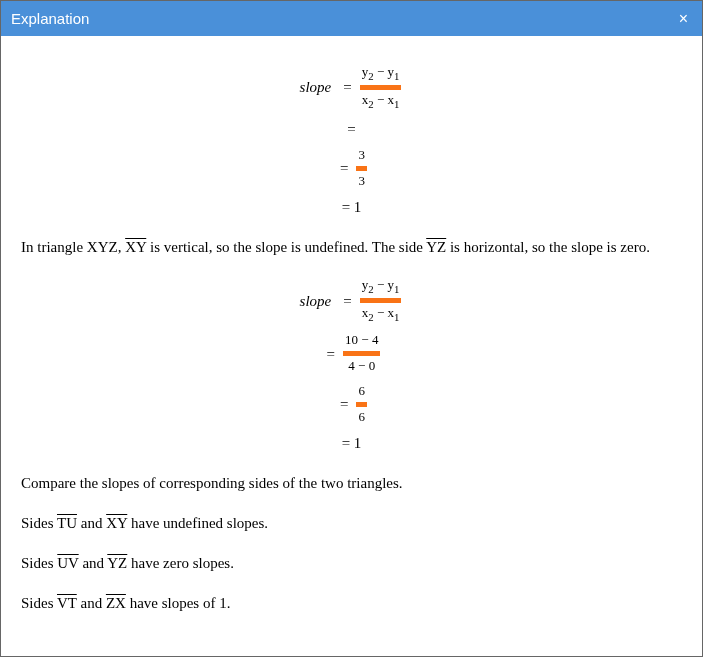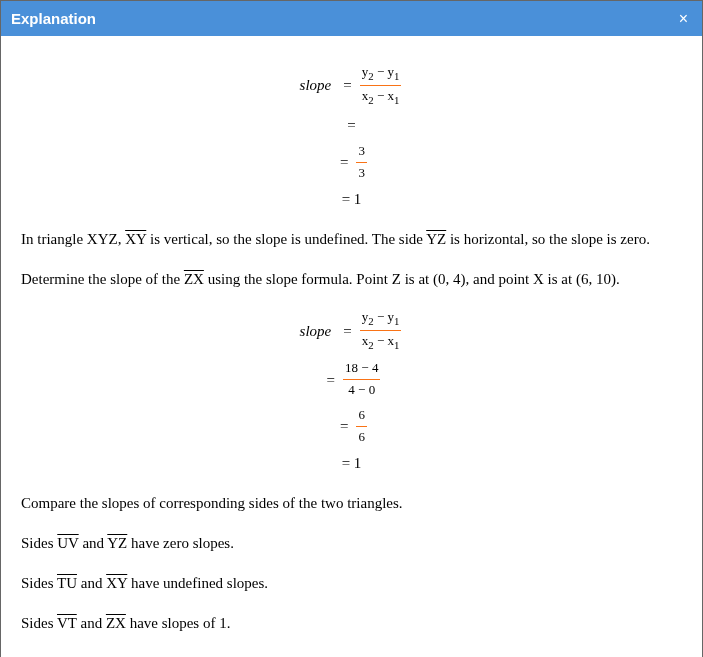--- a/index.html
+++ b/index.html
@@ -24,21 +24,21 @@
       color: #fff;
       padding: 8px 10px;
       display: flex;
       align-items: center;
       justify-content: space-between;
       min-height: 35px;
     }
     .title-bar-text {
       font-family: Arial, sans-serif;
       font-size: 15px;
-      font-weight: bold;
+      font-weight: normal;
       color: #fff;
     }
     .close-btn {
       background: none;
       border: none;
       color: #fff;
       font-size: 16px;
       cursor: pointer;
       line-height: 1;
       padding: 0 4px;
@@ -55,21 +55,21 @@
       line-height: 2.0;
     }
     .fraction {
       display: inline-flex;
       flex-direction: column;
       align-items: center;
       vertical-align: middle;
       margin: 0 2px;
     }
     .fraction .num {
-      border-bottom: 1px solid #f97316;
+      border-bottom: 5px solid #f97316;
       padding: 0 2px;
       text-align: center;
       font-size: 13px;
     }
     .fraction .den {
       padding: 0 2px;
       text-align: left;
       font-size: 13px;
     }
     .math-line {
@@ -126,59 +126,56 @@
       </div>
       <div class="math-line">
         <span>= 1</span>
       </div>
     </div>
 
     <p>
       In triangle XYZ, <span class="overline">XY</span> is vertical, so the slope is undefined. The side <span class="overline">YZ</span> is horizontal, so the slope is zero.
     </p>
 
-    <p>
-      Determine the slope of the <span class="overline">ZX</span> using the slope formula. Point Z is at (0, 4), and point X is at (6, 10).
-    </p>
 
     <div class="math-block">
       <div class="math-line">
         <span class="slope-label">slope</span>
         <span class="equals">=</span>
         <span class="fraction">
           <span class="num">y<sub>2</sub> − y<sub>1</sub></span>
           <span class="den">x<sub>2</sub> − x<sub>1</sub></span>
         </span>
       </div>
       <div class="math-line">
         <span class="equals">=</span>
         <span class="fraction">
-          <span class="num">18 − 4</span>
+          <span class="num">10 − 4</span>
           <span class="den">4 − 0</span>
         </span>
       </div>
       <div class="math-line">
         <span class="equals">=</span>
         <span class="fraction">
           <span class="num">6</span>
           <span class="den">6</span>
         </span>
       </div>
       <div class="math-line">
         <span>= 1</span>
       </div>
     </div>
 
     <p>Compare the slopes of corresponding sides of the two triangles.</p>
 
     <p>
-      Sides <span class="overline">UV</span> and <span class="overline">YZ</span> have zero slopes.
+      Sides <span class="overline">TU</span> and <span class="overline">XY</span> have undefined slopes.
     </p>
     <p>
-      Sides <span class="overline">TU</span> and <span class="overline">XY</span> have undefined slopes.
+      Sides <span class="overline">UV</span> and <span class="overline">YZ</span> have zero slopes.
     </p>
     <p>
       Sides <span class="overline">VT</span> and <span class="overline">ZX</span> have slopes of 1.
     </p>
 
 
   </div>
 </div>
 
 </body></html>

